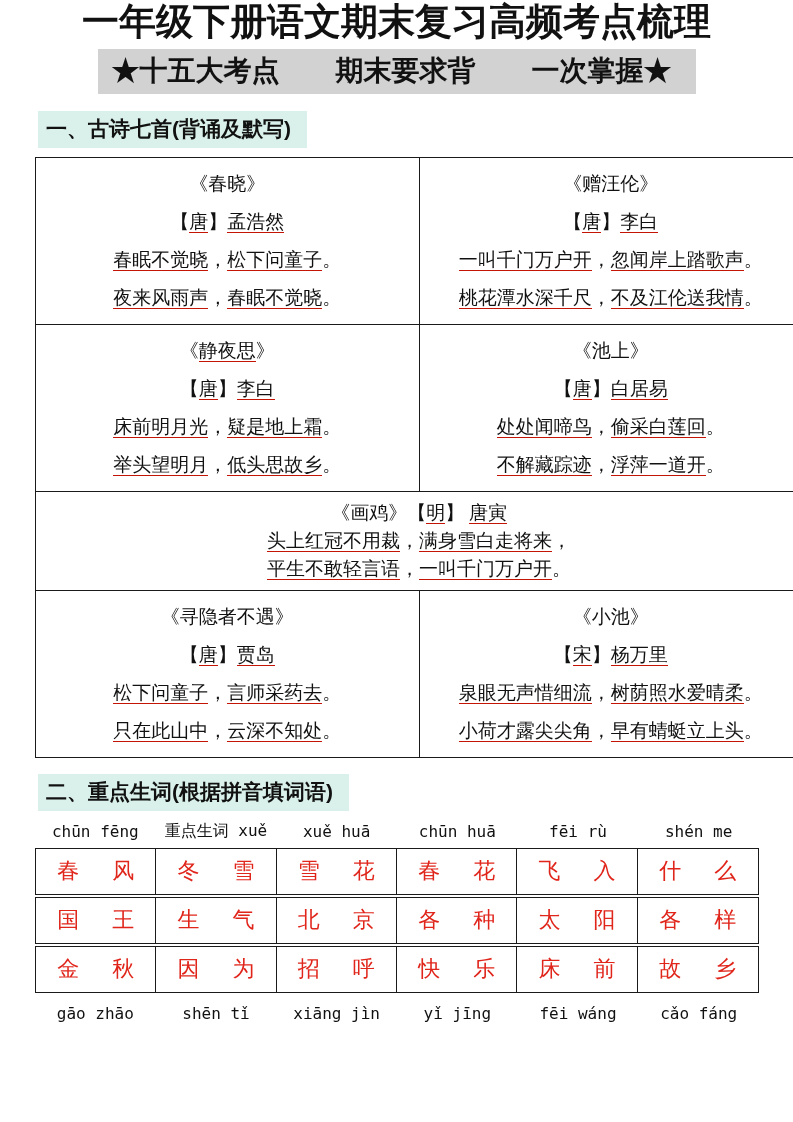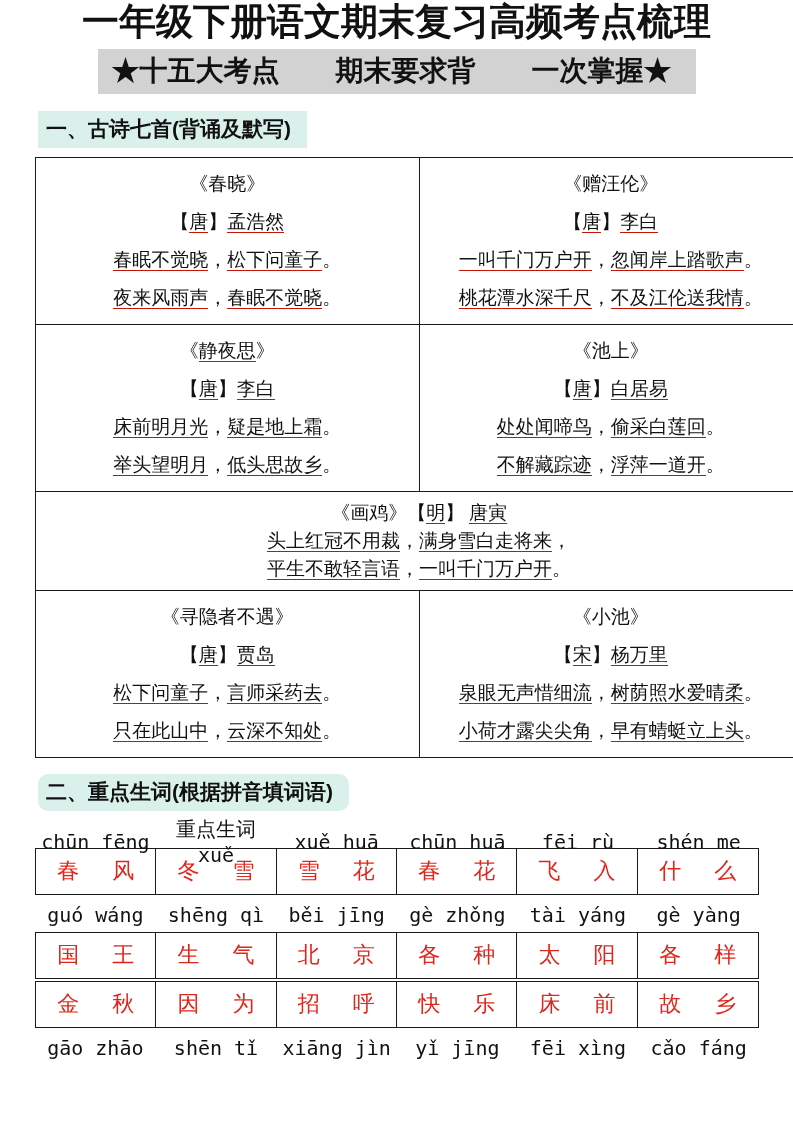--- a/index.html
+++ b/index.html
@@ -32,21 +32,21 @@
     padding:3px 24px 4px 14px;
   }
   .sec-heading{
     display:inline-block;
     background:var(--heading-bg);
     font-size:21px;
     font-weight:bold;
     padding:4px 16px 5px 8px;
   }
   .sec1-heading{ margin:17px 0 0 38px; }
-  .sec2-heading{ margin:16px 0 0 38px;border-radius:10px; }
+  .sec2-heading{ margin:16px 0 0 38px; }
 
   table.poems{
     margin:9px 0 0 35px;
     width:768px;
     border-collapse:collapse;
     table-layout:fixed;
   }
   table.poems td{
     border:1.5px solid var(--border);
     text-align:center;
@@ -62,21 +62,21 @@
   td.merged .pline{ line-height:28px; }
   .pline .u{
     border-bottom:1.5px solid var(--uline);
   }
 
   .word-grid{ margin:4px 0 0 35px; width:724px; }
   .pinrow{
     display:grid;
     grid-template-columns:repeat(6,1fr);
     font-family:"DejaVu Sans Mono", monospace;
-    font-size:20px;
+    font-size:16px;
     text-align:center;
     align-items:center;
     height:30px;
     margin-top:5px;
   }
   .wordrow{
     display:grid;
     grid-template-columns:repeat(6,1fr);
     border:1.5px solid var(--border);
     margin-top:2px;
@@ -191,28 +191,20 @@
       </div>
       <div class="wcell">
         <span>飞</span>
         <span>入</span>
       </div>
       <div class="wcell">
         <span>什</span>
         <span>么</span>
       </div>
     </div>
-    <div class="pinrow">
-      <div class="pincell">guó wáng</div>
-      <div class="pincell">shēng qì</div>
-      <div class="pincell">běi jīng</div>
-      <div class="pincell">gè zhǒng</div>
-      <div class="pincell">tài yáng</div>
-      <div class="pincell">gè yàng</div>
-    </div>
     <div class="wordrow">
       <div class="wcell">
         <span>国</span>
         <span>王</span>
       </div>
       <div class="wcell">
         <span>生</span>
         <span>气</span>
       </div>
       <div class="wcell">
@@ -256,16 +248,16 @@
       <div class="wcell">
         <span>故</span>
         <span>乡</span>
       </div>
     </div>
     <div class="pinrow">
       <div class="pincell">gāo zhāo</div>
       <div class="pincell">shēn tǐ</div>
       <div class="pincell">xiāng jìn</div>
       <div class="pincell">yǐ jīng</div>
-      <div class="pincell">fēi xìng</div>
+      <div class="pincell">fēi wáng</div>
       <div class="pincell">cǎo fáng</div>
     </div>
   </div>
 
 </body></html>

